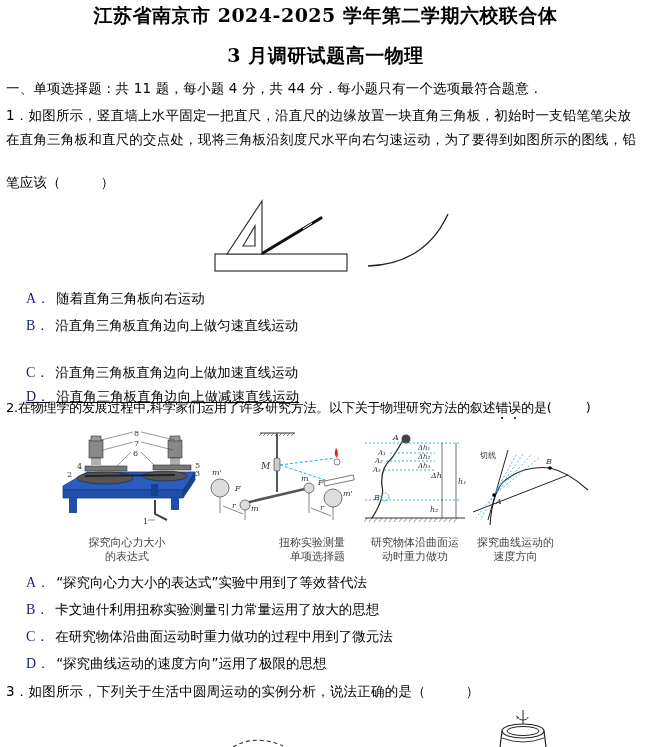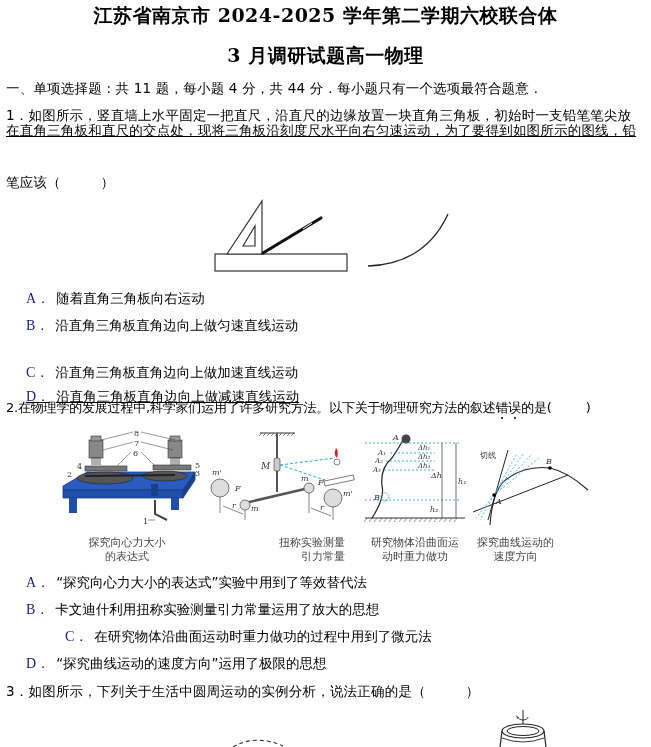--- a/index.html
+++ b/index.html
@@ -42,21 +42,21 @@
 </style>
 </head>
 <body>
 
 <div class="title t1">江苏省南京市 2024-2025 学年第二学期六校联合体</div>
 <div class="title t2">3 月调研试题高一物理</div>
 
 <div class="line" style="top:80px;">一、单项选择题：共 11 题，每小题 4 分，共 44 分．每小题只有一个选项最符合题意．</div>
 
 <div class="line" style="top:107px;">1．如图所示，竖直墙上水平固定一把直尺，沿直尺的边缘放置一块直角三角板，初始时一支铅笔笔尖放</div>
-<div class="line" style="top:122px;text-decoration:underline;">在直角三角板和直尺的交点处，现将三角板沿刻度尺水平向右匀速运动，为了要得到如图所示的图线，铅</div>
+<div class="line" style="top:131px;">在直角三角板和直尺的交点处，现将三角板沿刻度尺水平向右匀速运动，为了要得到如图所示的图线，铅</div>
 <div class="line" style="top:174px;">
   <span>笔应该（</span><span class="paren-gap"></span><span>）</span>
 </div>
 
 <svg class="fig" style="left:200px; top:192px;" width="260" height="85" viewBox="0 0 260 85">
 
   <rect x="15" y="62" width="132" height="17" fill="#fff" stroke="#333" stroke-width="1.2"></rect>
 
   <polygon points="27,62 62,9 62,62" fill="#fff" stroke="#333" stroke-width="1.2"></polygon>
   <polygon points="43,54 55,34 55,54" fill="#fff" stroke="#333" stroke-width="1.2"></polygon>
@@ -156,21 +156,21 @@
   <line x1="40" y1="82" x2="40" y2="92" stroke="#333" stroke-width="0.6"></line>
   <line x1="18" y1="78" x2="38" y2="86" stroke="#333" stroke-width="0.6"></line>
   <text x="27" y="80" font-size="8" font-style="italic" fill="#333">r</text>
   <line x1="104" y1="65" x2="104" y2="85" stroke="#333" stroke-width="0.6"></line>
   <line x1="128" y1="79" x2="128" y2="92" stroke="#333" stroke-width="0.6"></line>
   <line x1="106" y1="80" x2="126" y2="88" stroke="#333" stroke-width="0.6"></line>
   <text x="115" y="82" font-size="8" font-style="italic" fill="#333">r</text>
 </svg>
 <div class="caption" style="left:215px; top:536px; width:130px;text-align:right;">
   <div>扭称实验测量</div>
-  <div>引力常量</div>
+  <div>单项选择题</div>
 </div>
 
 <svg class="fig" style="left:360px; top:428px;" width="110" height="100" viewBox="0 0 110 100">
   <line x1="5" y1="90" x2="105" y2="90" stroke="#333" stroke-width="1"></line>
   <path d="M7 90 l-3 4 M12 90 l-3 4 M17 90 l-3 4 M22 90 l-3 4 M27 90 l-3 4 M32 90 l-3 4 M37 90 l-3 4 M42 90 l-3 4 M47 90 l-3 4 M52 90 l-3 4 M57 90 l-3 4 M62 90 l-3 4 M67 90 l-3 4 M72 90 l-3 4 M77 90 l-3 4 M82 90 l-3 4 M87 90 l-3 4 M92 90 l-3 4 M97 90 l-3 4" stroke="#333" stroke-width="0.5"></path>
   <path d="M 12 90 Q 25 70 22 58 Q 20 40 32 30 Q 40 18 44 10" fill="none" stroke="#222" stroke-width="1.2"></path>
   <circle cx="46" cy="11" r="4.5" fill="#444"></circle>
   <text x="33" y="12" font-size="8" font-style="italic" fill="#333">A</text>
   <line x1="5" y1="15" x2="100" y2="15" stroke="#29a9e0" stroke-width="0.9" stroke-dasharray="2,2"></line>
   <line x1="30" y1="25" x2="75" y2="25" stroke="#29a9e0" stroke-width="0.9" stroke-dasharray="2,2"></line>
@@ -217,21 +217,21 @@
   <div>探究曲线运动的</div>
   <div>速度方向</div>
 </div>
 
 <div class="opt" style="top:574px;">
   <span class="letter">A．</span><span>“探究向心力大小的表达式”实验中用到了等效替代法</span>
 </div>
 <div class="opt" style="top:601px;">
   <span class="letter">B．</span><span>卡文迪什利用扭称实验测量引力常量运用了放大的思想</span>
 </div>
-<div class="opt" style="top:628px;margin-left:39px;">
+<div class="opt" style="top:628px;">
   <span class="letter">C．</span><span>在研究物体沿曲面运动时重力做功的过程中用到了微元法</span>
 </div>
 <div class="opt" style="top:655px;">
   <span class="letter">D．</span><span>“探究曲线运动的速度方向”运用了极限的思想</span>
 </div>
 
 <div class="line" style="top:683px;text-align:center;">
   <span>3．如图所示，下列关于生活中圆周运动的实例分析，说法正确的是（</span><span class="paren-gap"></span><span>）</span>
 </div>
 

